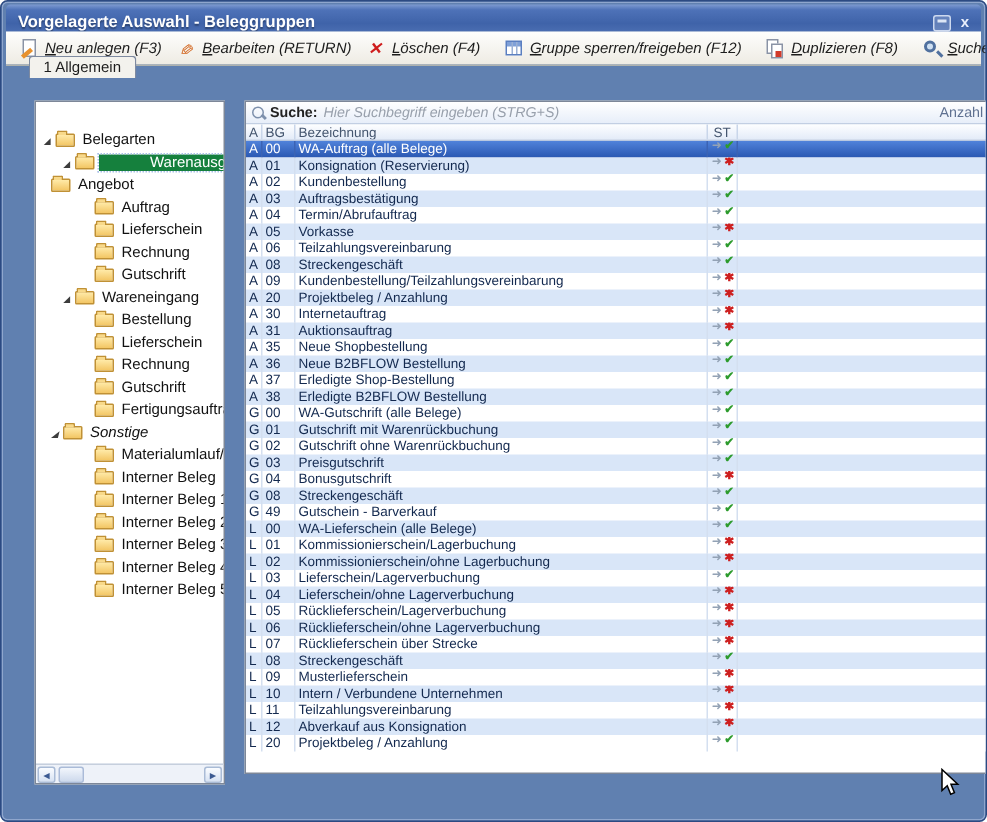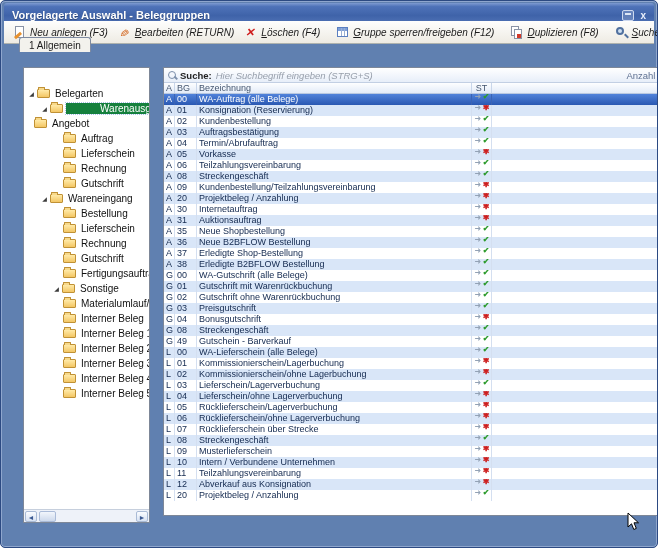--- a/index.html
+++ b/index.html
@@ -249,21 +249,21 @@
         <div class="tree-item" style="padding-left: 29px;">
           <span class="tw-caret"></span>
           <span class="tw-folder"></span>
           <span class="tw-label">Gutschrift</span>
         </div>
         <div class="tree-item" style="padding-left: 29px;">
           <span class="tw-caret"></span>
           <span class="tw-folder"></span>
           <span class="tw-label">Fertigungsauftrag (PPS)</span>
         </div>
-        <div class="tree-item" style="padding-left: 28px;">
+        <div class="tree-item" style="padding-left: 8px; font-style: italic;">
           <span class="tw-caret">◢</span>
           <span class="tw-folder"></span>
           <span class="tw-label">Sonstige</span>
         </div>
         <div class="tree-item" style="padding-left: 29px;">
           <span class="tw-caret"></span>
           <span class="tw-folder"></span>
           <span class="tw-label">Materialumlauf/Reparatur</span>
         </div>
         <div class="tree-item" style="padding-left: 29px;">

